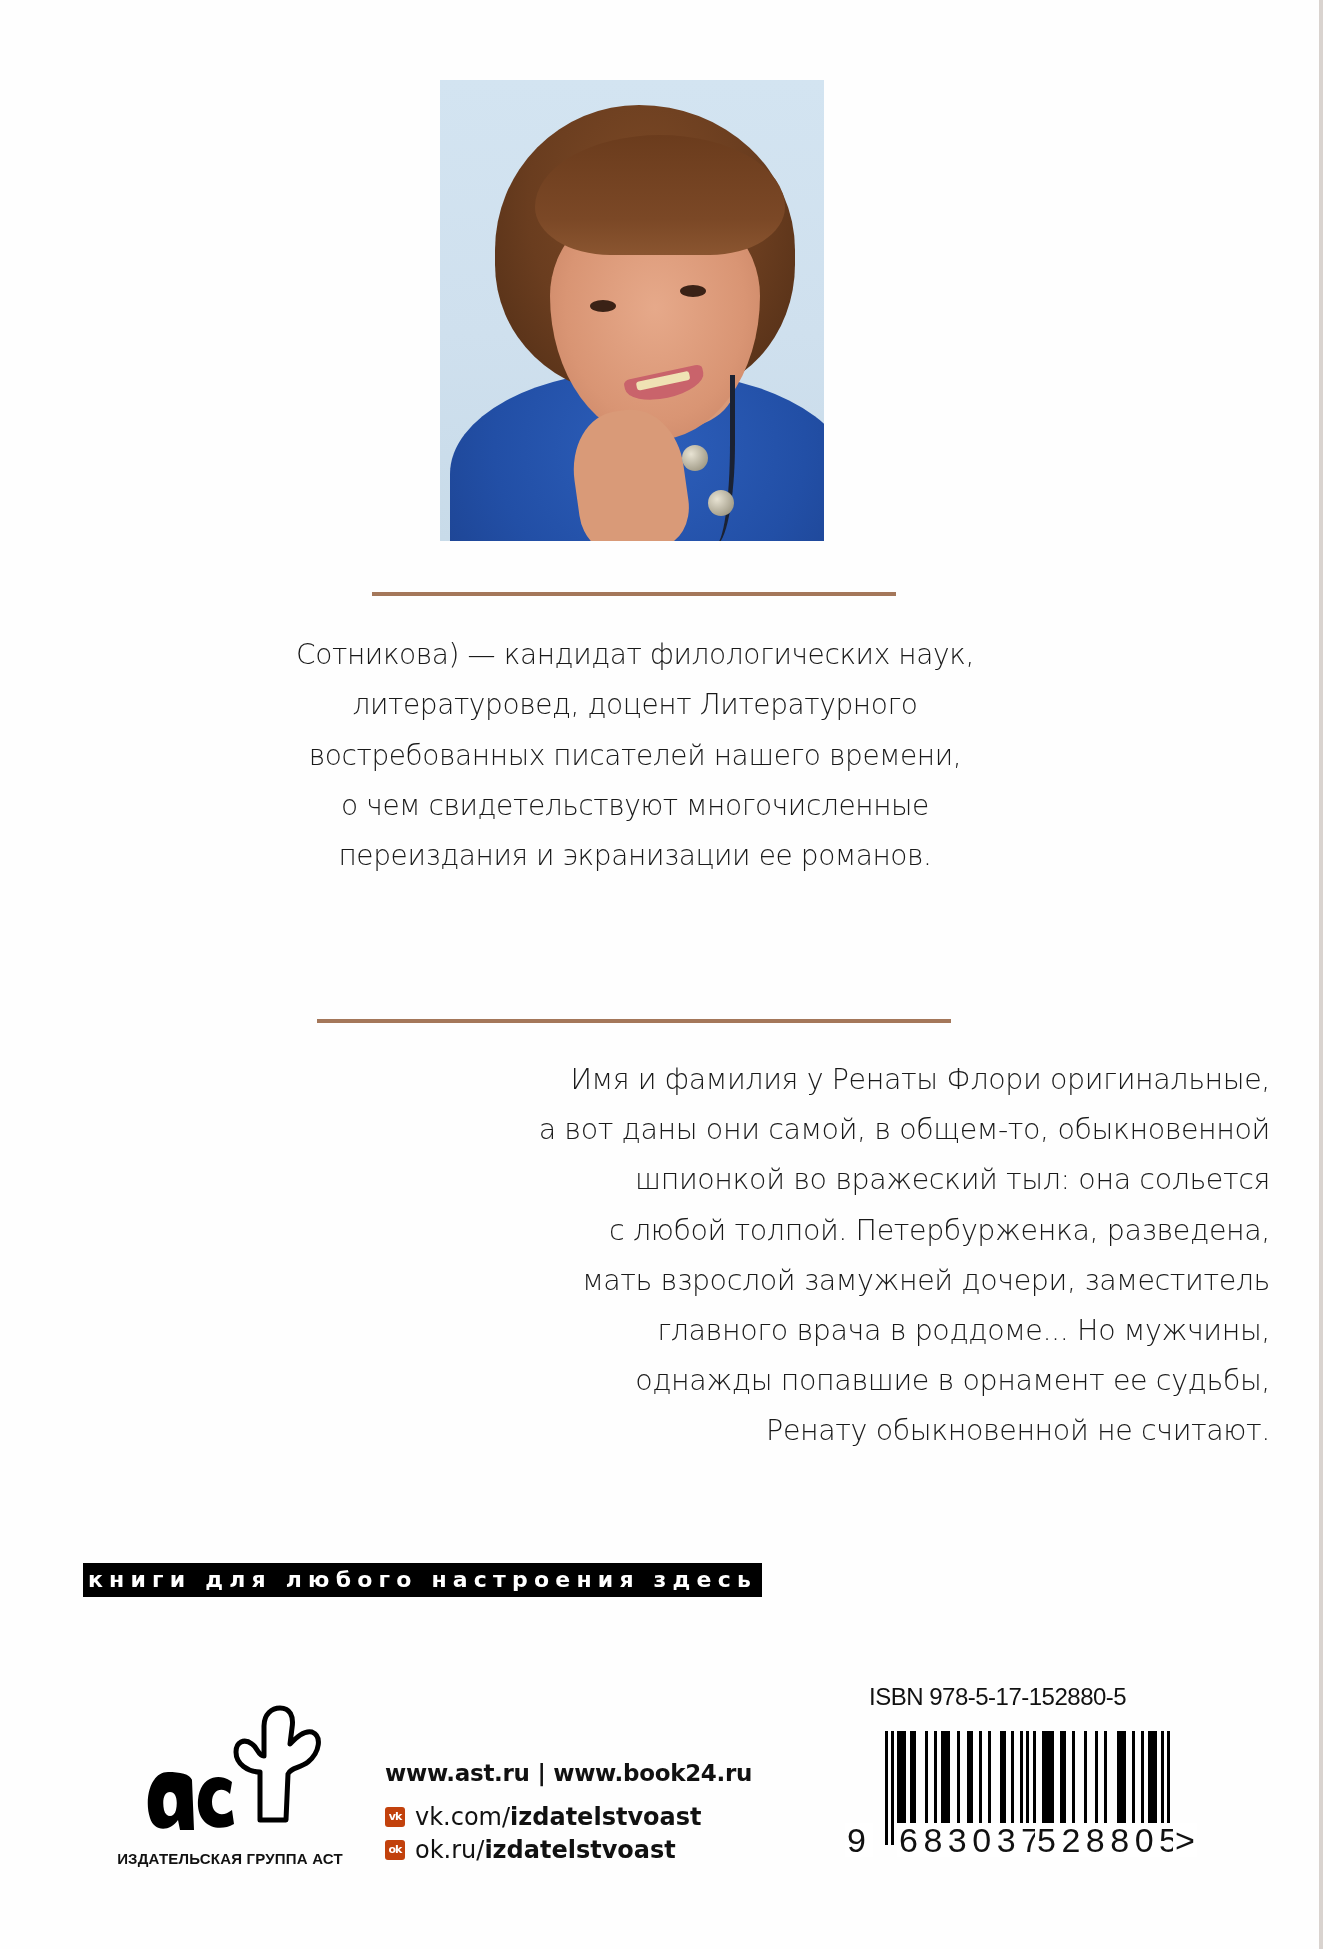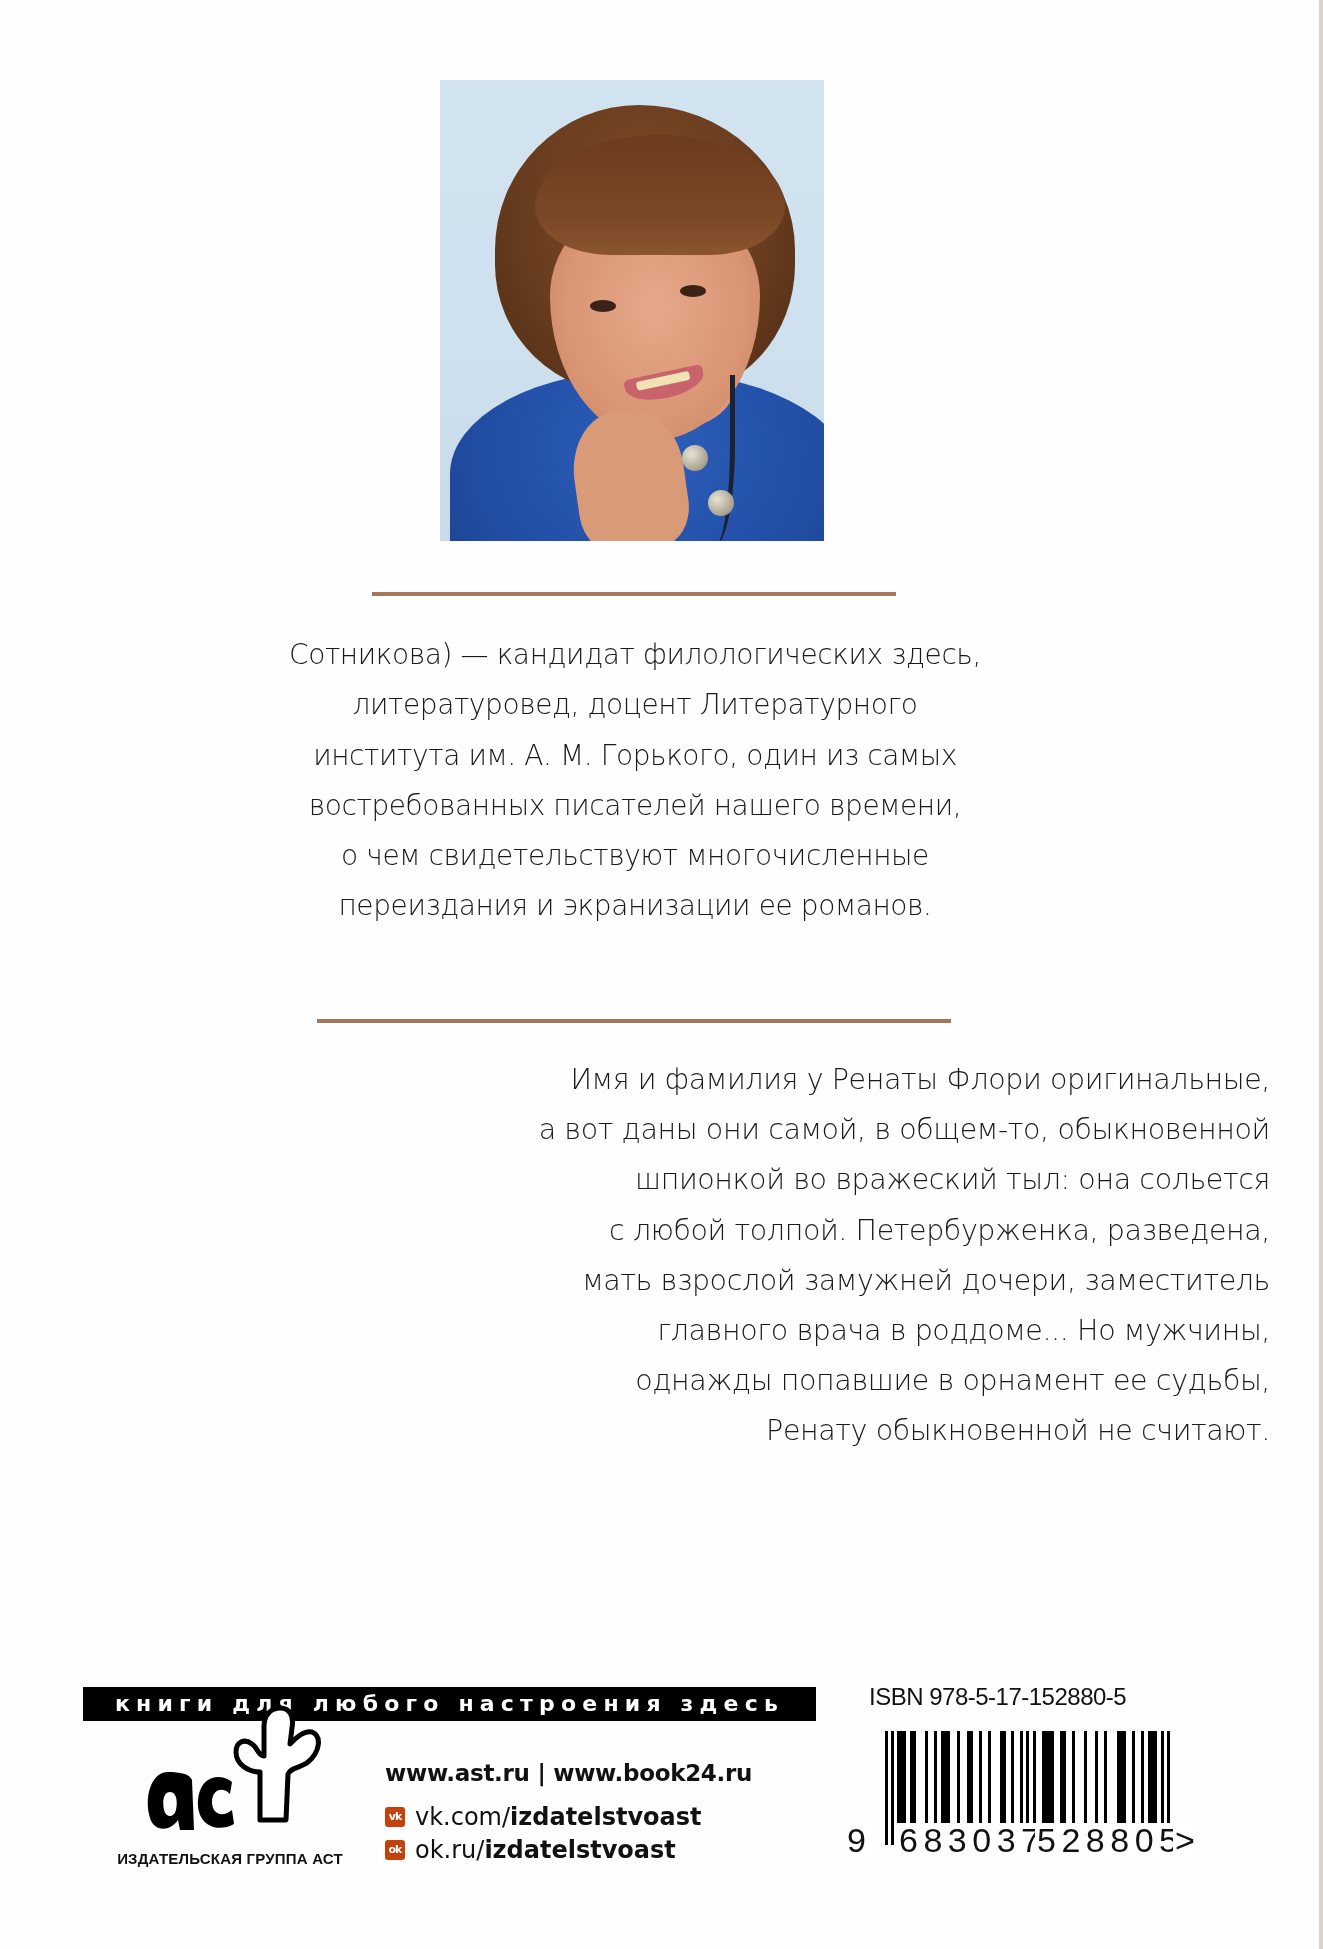--- a/index.html
+++ b/index.html
@@ -70,21 +70,21 @@
   .text-block {
     position: absolute; left: 0; width: 1270px; text-align: center;
     font-family: "DejaVu Sans", sans-serif; font-weight: 300;
     color: #1a1a1a; letter-spacing: -0.4px;
   }
   .bio { top: 630px; font-size: 28px; line-height: 50.3px; }
   .synopsis { top: 1055px; font-size: 28.5px; line-height: 50.2px; text-align: right; }
   .text-block .line { display: block; white-space: nowrap; }
 
   .tagline {
-    position: absolute; left: 83px; top: 1687px; width: 733px; height: 34px;
+    position: absolute; left: 83px; top: 1563px; width: 679px; height: 34px;
     background: #000; color: #fff; font-family: "DejaVu Sans", sans-serif;
     font-weight: bold; font-size: 22px; letter-spacing: 6.2px; line-height: 34px;
     text-align: center; white-space: nowrap;
   }
 
   .logo { position: absolute; left: 110px; top: 1700px; width: 240px; height: 180px; }
   .logo svg { position: absolute; left: 30px; top: 0; }
   .logo .caption {
     position: absolute; left: 0; top: 150px; width: 240px; text-align: center;
     font-size: 15px; font-weight: bold; letter-spacing: 0.2px; white-space: nowrap;
@@ -125,23 +125,22 @@
   <div class="mouth"></div>
   <div class="hand"></div>
   <div class="necklace"></div>
   <div class="bead b1"></div>
   <div class="bead b2"></div>
 </div>
 
 <div class="divider div1"></div>
 
 <div class="text-block bio">
-  <span class="line">Сотникова) — кандидат филологических здесь,</span>
+  <span class="line">Сотникова) — кандидат филологических наук,</span>
   <span class="line">литературовед, доцент Литературного</span>
-  <span class="line">института им. А. М. Горького, один из самых</span>
   <span class="line">востребованных писателей нашего времени,</span>
   <span class="line">о чем свидетельствуют многочисленные</span>
   <span class="line">переиздания и экранизации ее романов.</span>
 </div>
 
 <div class="divider div2"></div>
 
 <div class="text-block synopsis">
   <span class="line">Имя и фамилия у Ренаты Флори оригинальные,</span>
   <span class="line">а вот даны они самой, в общем-то, обыкновенной</span>

